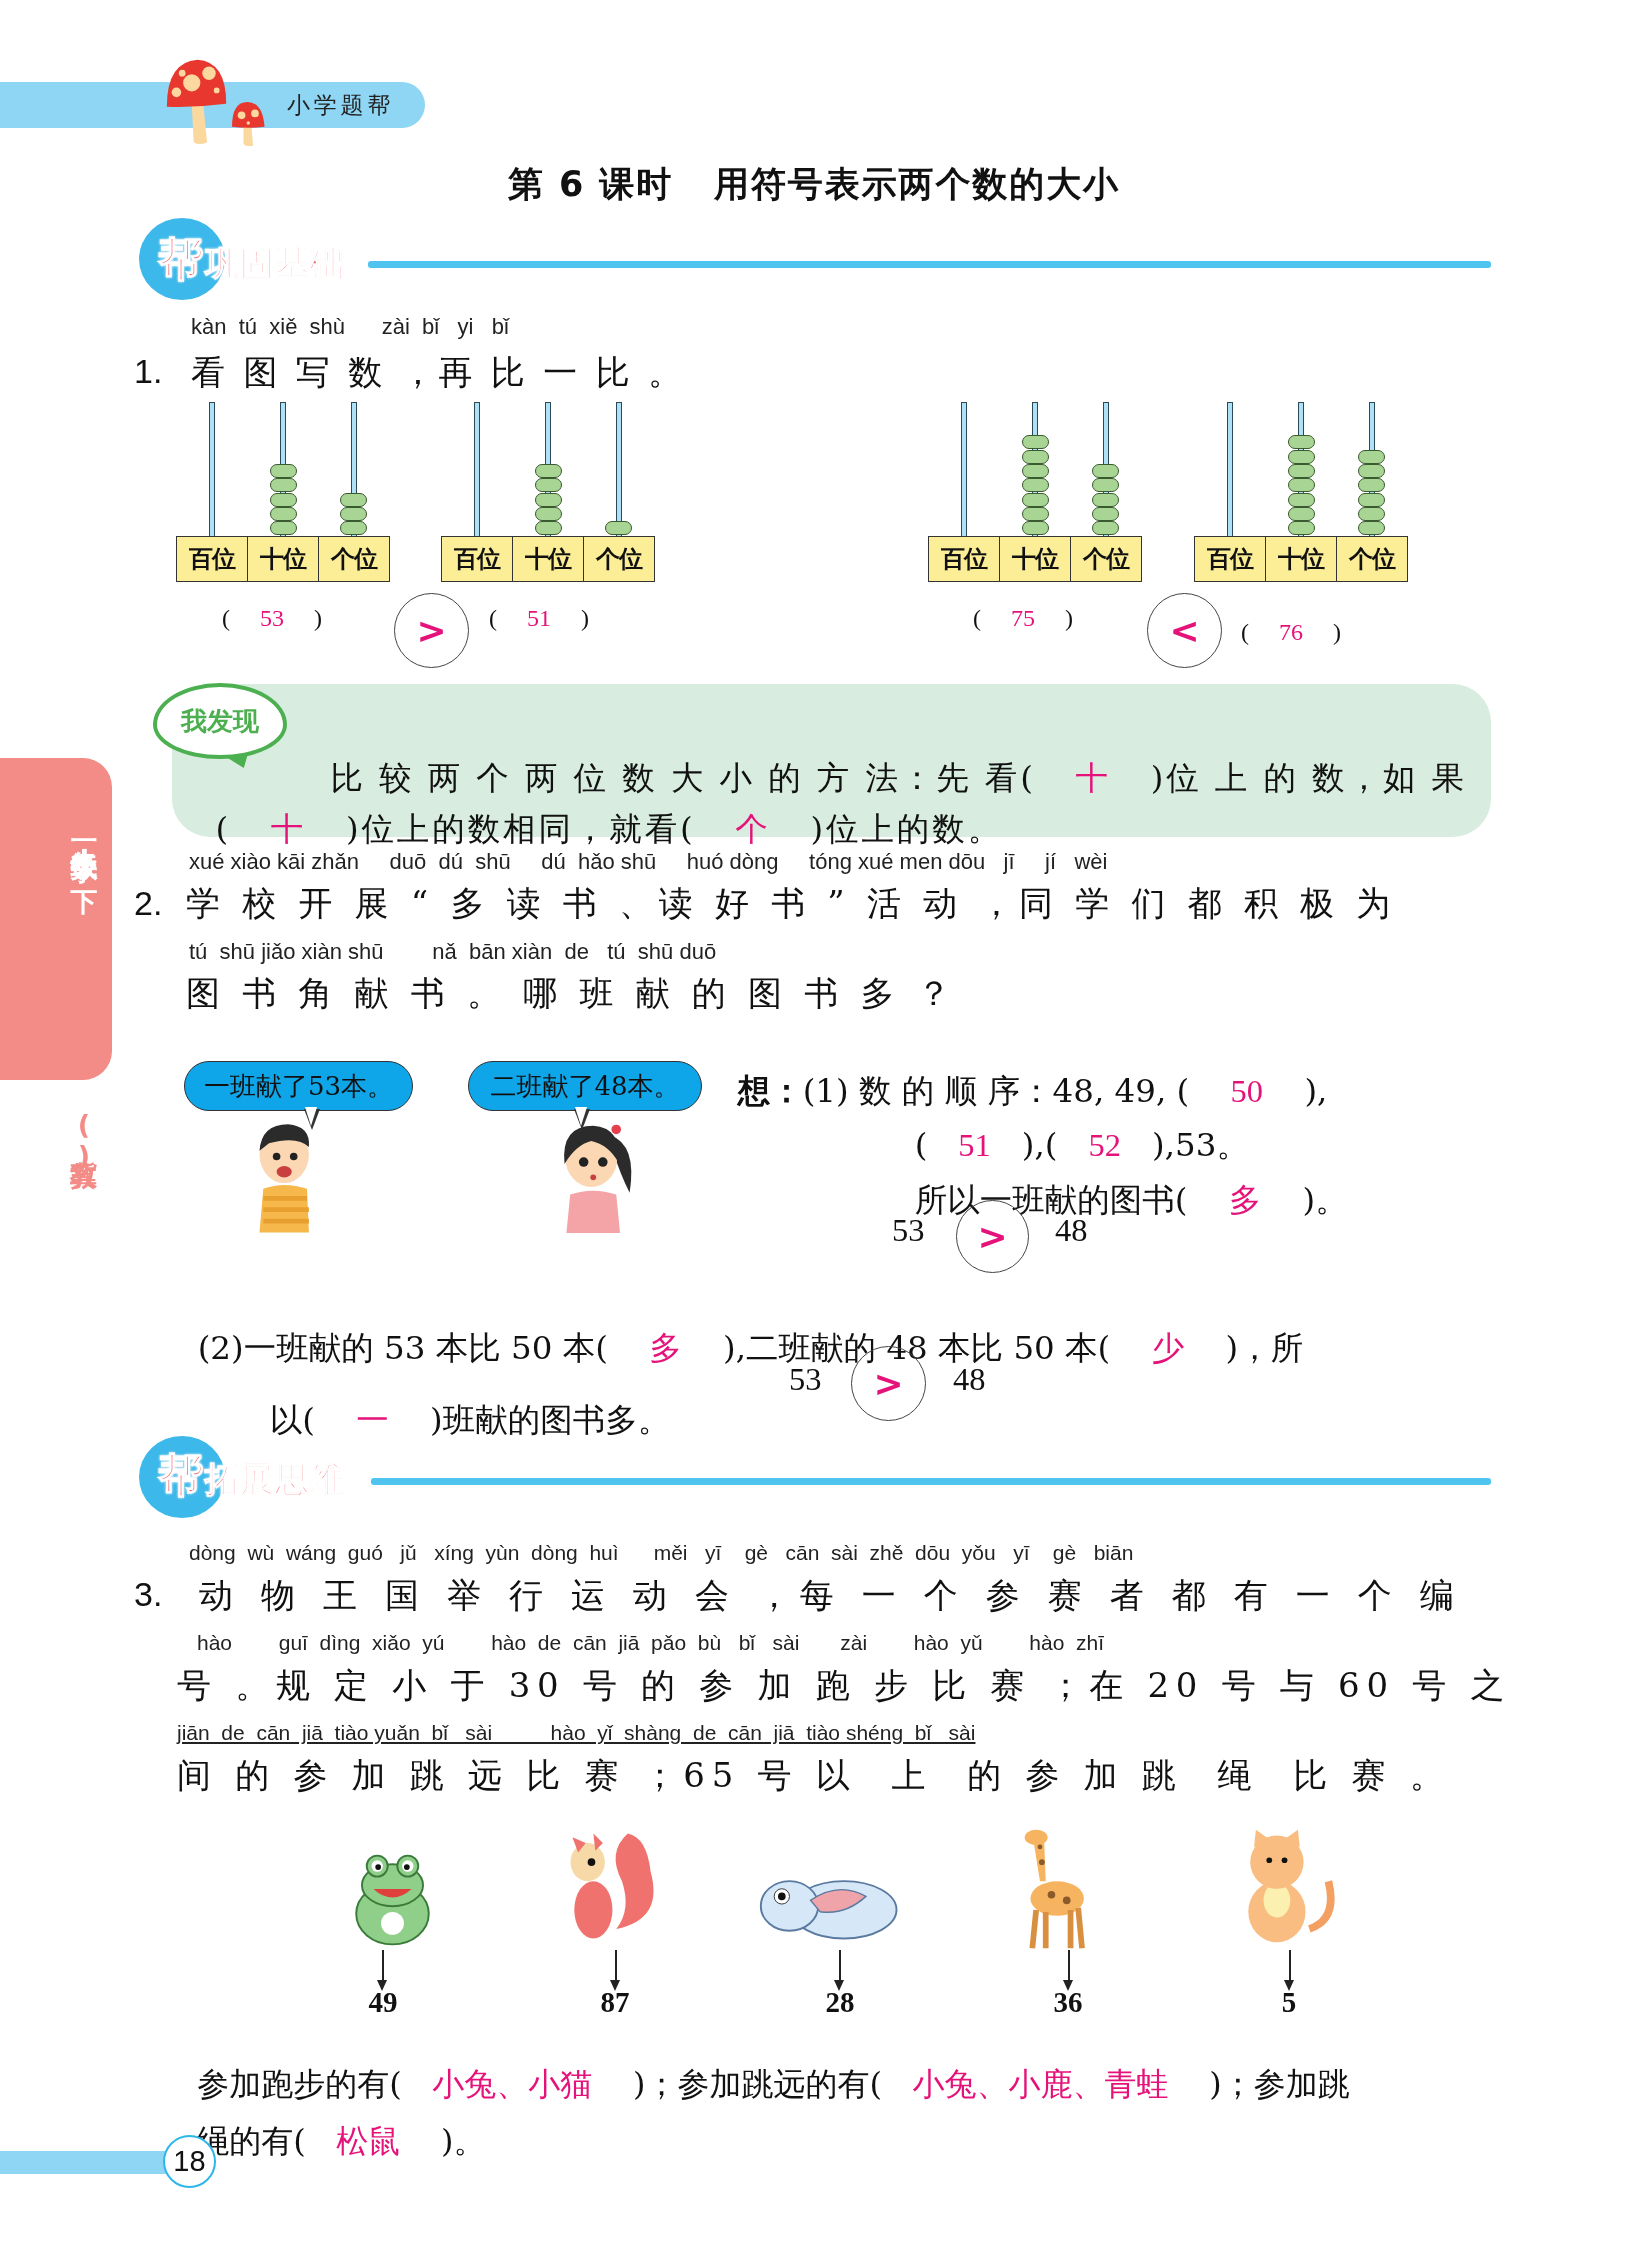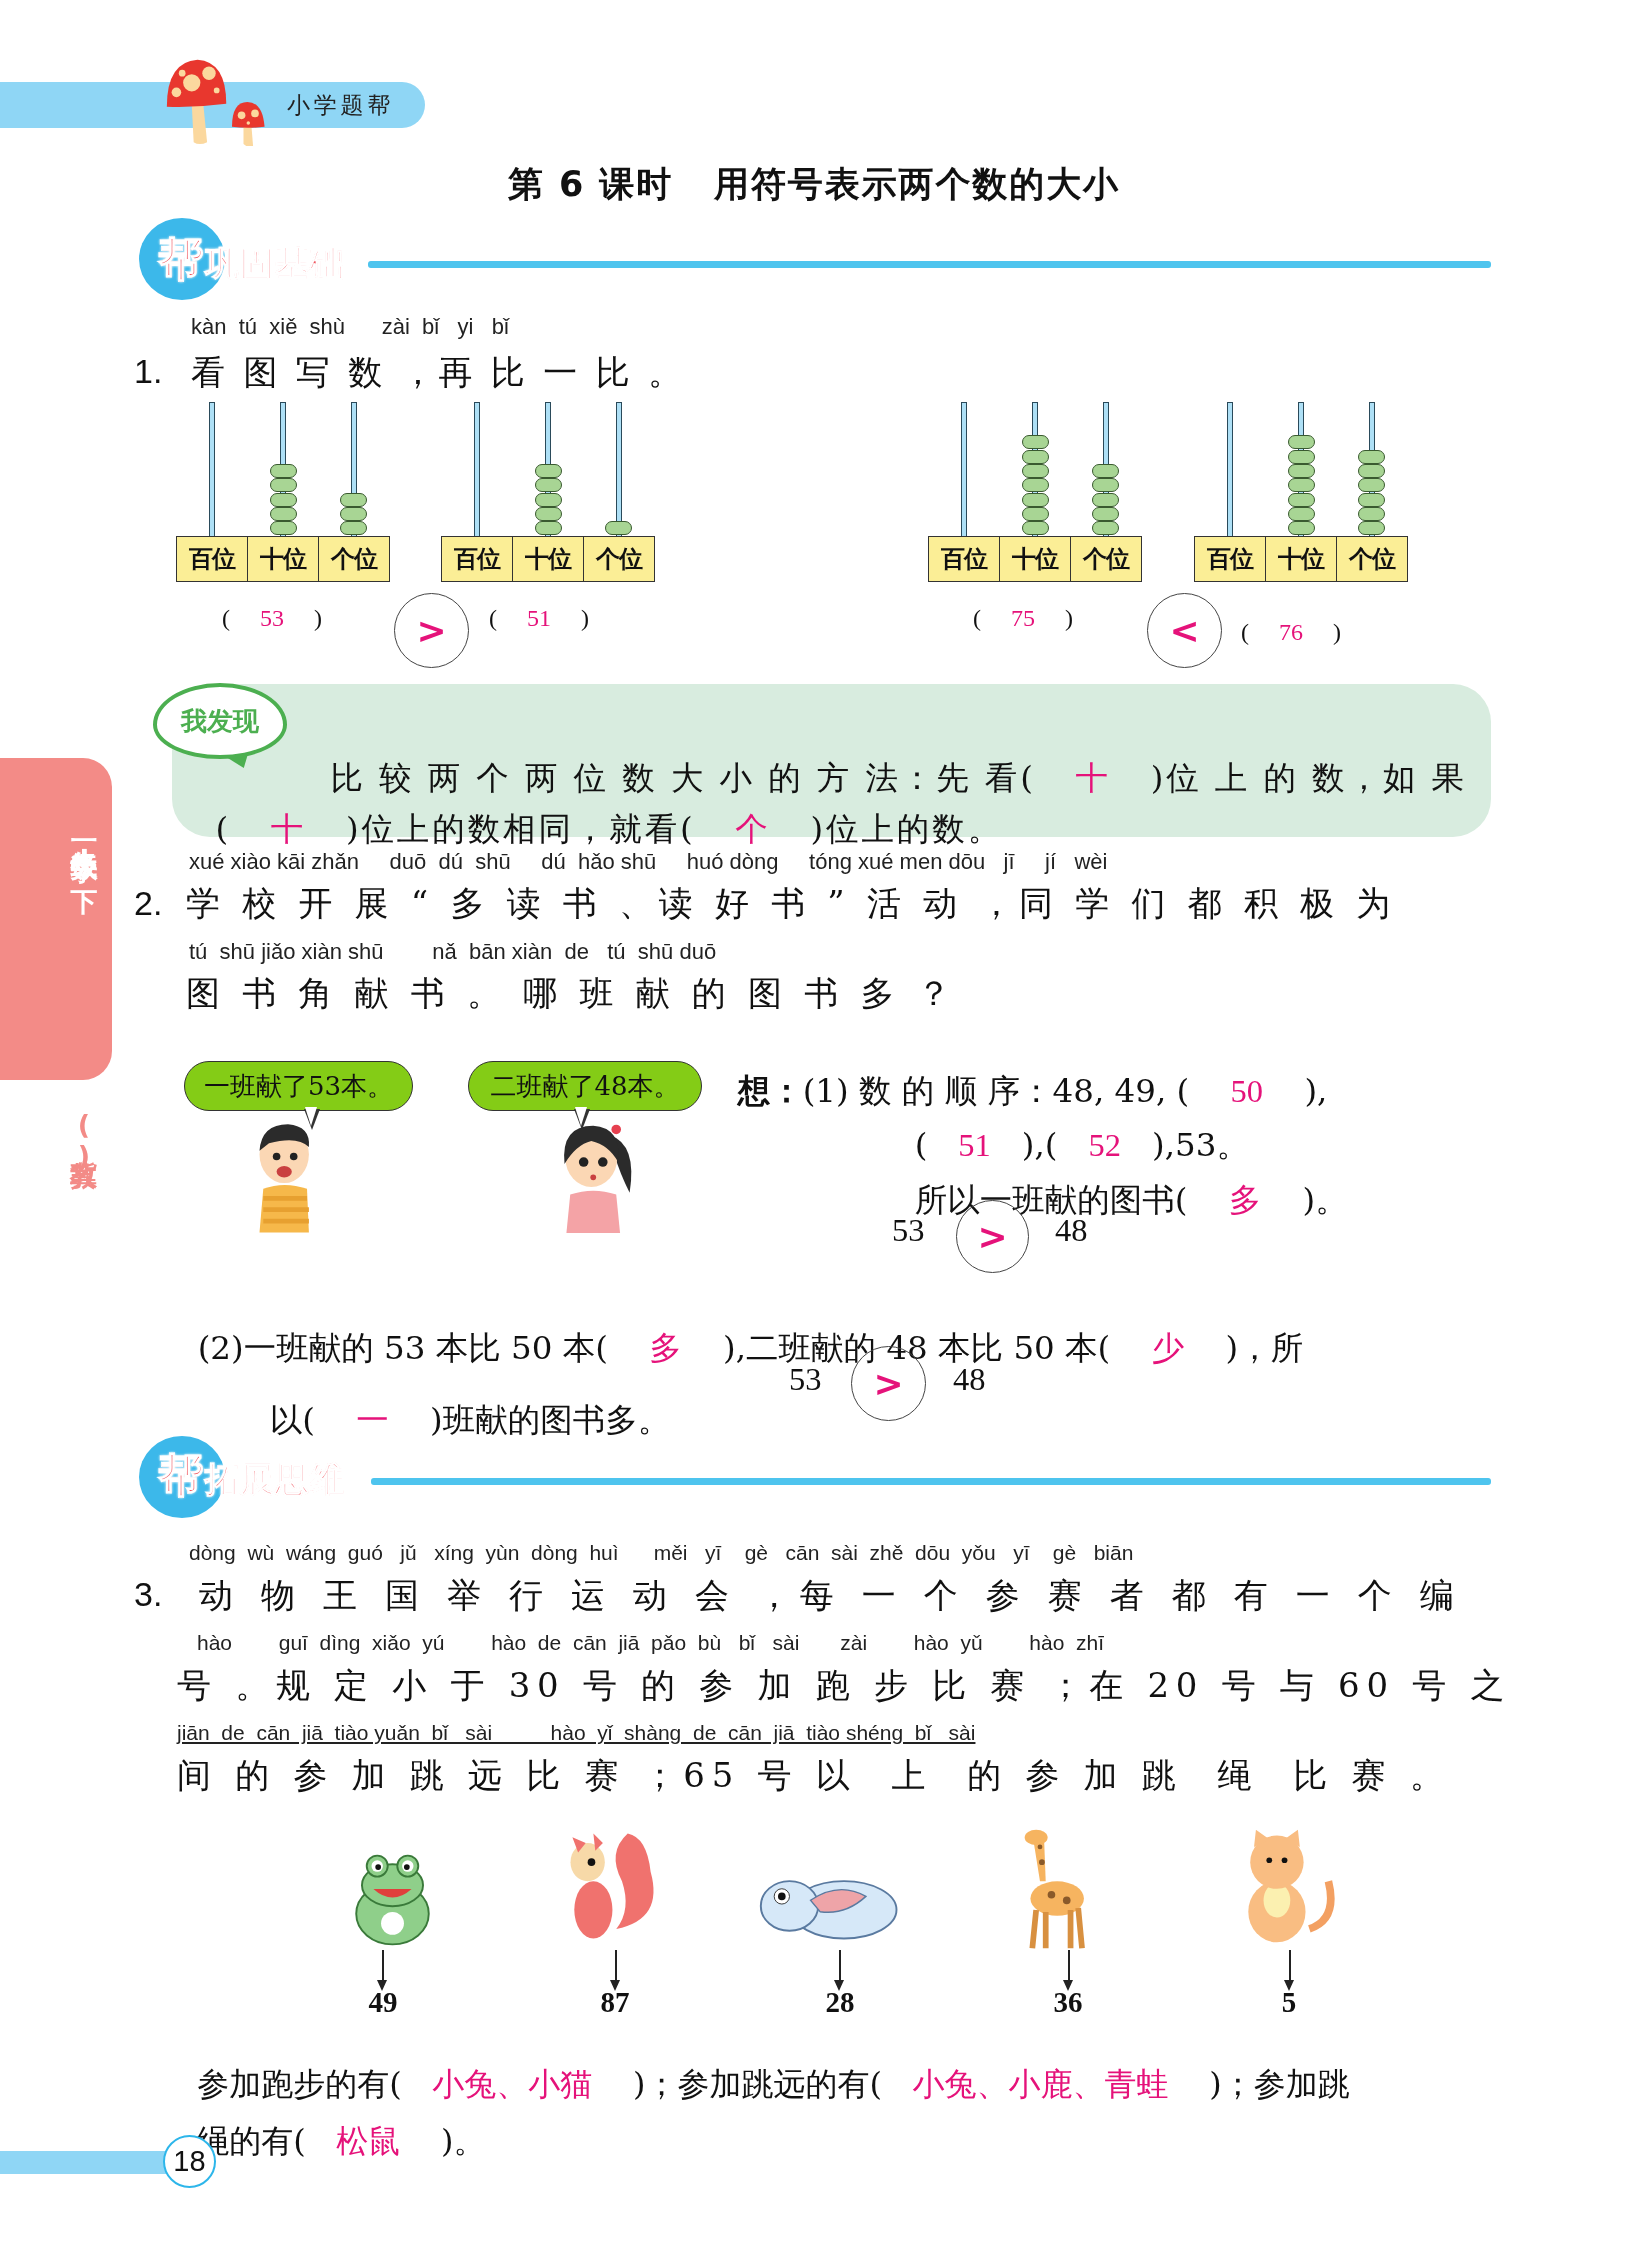--- a/index.html
+++ b/index.html
@@ -42,21 +42,21 @@
   .discover-box { left: 172px; top: 684px; width: 1319px; height: 153px; background: #d8ecdf; border-radius: 38px; }
   .discover-badge { left: 153px; top: 683px; width: 134px; height: 76px; border: 4.8px solid #4caf50; border-radius: 50% 50% 50% 50% / 55% 55% 45% 45%; background: #fff; display: flex; align-items: center; justify-content: center; color: #4caf50; font-size: 26px; font-weight: bold; font-family: "DejaVu Sans", sans-serif; }
   .discover-tail { left: 229px; top: 751px; width: 0; height: 0; border-left: 11.5px solid transparent; border-right: 15.3px solid transparent; border-top: 17px solid #4caf50; transform: rotate(-25deg); }
 
   
   .side-tab { left: 0; top: 758px; width: 112px; height: 322px; background: #f38b87; border-radius: 0 29px 29px 0; }
   .side-tab-text { left: 67px; top: 827px; width: 29px; color: #fff; font-size: 27px; font-weight: bold; font-family: "DejaVu Sans", sans-serif; line-height: 34px; text-align: center; }
   .side-edition { left: 67px; top: 1109px; width: 29px; color: #f38b87; font-size: 27px; font-weight: bold; font-family: "DejaVu Sans", sans-serif; line-height: 32.5px; text-align: center; }
 
   
-  .bubble { height: 50px; border: 1.4px solid #333; border-radius: 25px; background: #84cc16; display: flex; align-items: center; justify-content: center; font-size: 26px; white-space: nowrap; padding: 0 9.6px; }
+  .bubble { height: 50px; border: 1.4px solid #333; border-radius: 25px; background: #0ea5e9; display: flex; align-items: center; justify-content: center; font-size: 26px; white-space: nowrap; padding: 0 9.6px; }
   .bubble-tail { width: 0; height: 0; border-left: 8.6px solid transparent; border-right: 8.6px solid transparent; border-top: 21px solid #333; }
   .bubble-tail::after { content: ""; position: absolute; left: -6.7px; top: -23px; border-left: 6.7px solid transparent; border-right: 6.7px solid transparent; border-top: 19px solid #fff; }
 
   .think { font-size: 32.5px; white-space: pre; }
   .arrow-down { width: 1.9px; height: 31px; background: #222; }
   .arrow-down::after { content: ""; position: absolute; left: -4.8px; bottom: -9.6px; border-left: 5.7px solid transparent; border-right: 5.7px solid transparent; border-top: 11.5px solid #222; }
   .animal-num { font-size: 29px; font-weight: bold; font-family: "Liberation Serif", serif; width: 76px; text-align: center; }
 
   .footer-bar { left: 0; top: 2151px; width: 167px; height: 23px; background: #8fd6f5; }
   .page-num { left: 163px; top: 2135px; width: 53px; height: 53px; border-radius: 50%; border: 2.9px solid #2db6ea; background: #fff; display: flex; align-items: center; justify-content: center; font-size: 29px; font-family: "Liberation Sans", sans-serif; }

